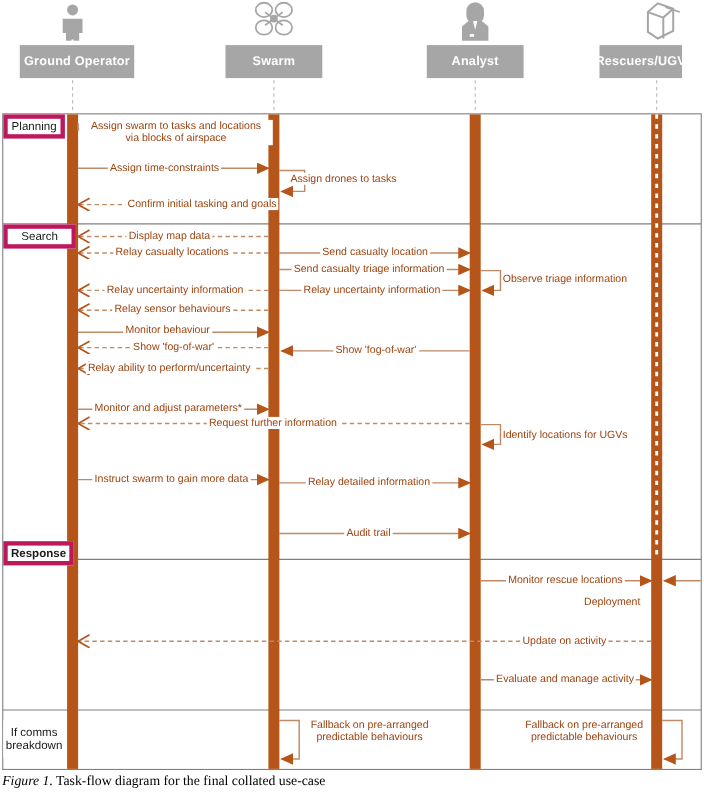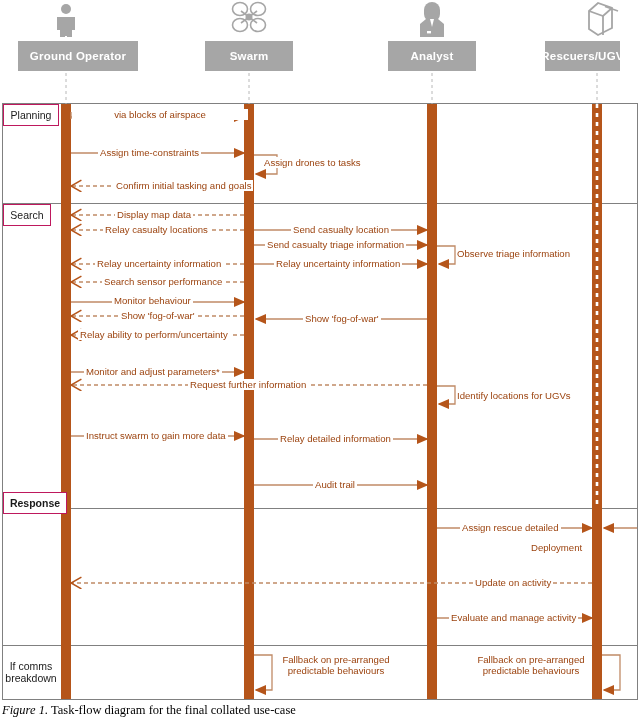--- a/index.html
+++ b/index.html
@@ -28,21 +28,21 @@
     font-weight: bold;
     letter-spacing: .2px;
     display: flex;
     align-items: center;
     justify-content: center;
     height: 30px;
     box-sizing: border-box;
   }
   .frag-label {
     position: absolute;
-    border: 1px solid #be185d;
+    border: 4px solid #be185d;
     background: #ffffff;
     color: #1a1a1a;
     font-size: 10.5px;
     display: flex;
     align-items: center;
     justify-content: center;
     text-align: center;
     line-height: 1.15;
     box-sizing: border-box;
   }
@@ -170,74 +170,75 @@
     <path d="M437,528 L592,528" stroke="#c08a66" stroke-width="1.3" marker-end="url(#ah-solid)"></path>
     <path d="M637,528 L604,528" stroke="#c08a66" stroke-width="1.3" marker-end="url(#ah-solid-l)"></path>
     <path d="M592,583 L71,583" stroke="#c08a66" stroke-width="1.3" stroke-dasharray="4,3" marker-end="url(#ah-open)"></path>
     <path d="M437,618 L592,618" stroke="#c08a66" stroke-width="1.3" marker-end="url(#ah-solid)"></path>
 
     <path d="M254,655 L272,655 L272,690 L256,690" stroke="#c08a66" stroke-width="1.3" marker-end="url(#ah-solid-l)"></path>
     <path d="M602,655 L620,655 L620,690 L604,690" stroke="#c08a66" stroke-width="1.3" marker-end="url(#ah-solid-l)"></path>
   </g>
 </svg>
 
-<div class="actor-box" style="left:18px; top:41px; width:120px;">
+<div class="actor-box" style="left:18px; top:41px; width:104px;">
   <span>Ground Operator</span>
 </div>
 <div class="actor-box" style="left:205px; top:41px; width:88px;">
   <span>Swarm</span>
 </div>
 <div class="actor-box" style="left:388px; top:41px; width:88px;">
   <span>Analyst</span>
 </div>
 <div class="actor-box" style="left:545px; top:41px; width:75px;">
   <span>Rescuers/UGV</span>
 </div>
 
 <div class="frag-label" style="left:3px; top:104px; width:56px; height:22px;">
   <span>Planning</span>
 </div>
-<div class="frag-label" style="left:3px; top:204px; width:48px; height:22px;">
+<div class="frag-label" style="left:3px; top:204px; width:66px; height:22px;">
   <span>Search</span>
 </div>
 <div class="frag-label" style="left:3px; top:492px; width:64px; height:22px;font-weight:bold;">
   <span>Response</span>
 </div>
 <div class="frag-label" style="left:3px; top:655px; width:56px; height:34px; border:none; flex-direction:column;">
   <span>If comms</span>
   <span>breakdown</span>
 </div>
 
 <div class="msg-label" style="left:72px; top:109px; width:172px;">
+  <div>Assign swarm to tasks and locations</div>
   <div>via blocks of airspace</div>
 </div>
 <div class="msg-label" style="left:98px; top:147px;">Assign time-constraints</div>
 <div class="msg-label" style="left:262px; top:157px;">Assign drones to tasks</div>
 <div class="msg-label" style="left:82px; top:180px;margin-left:32px;">Confirm initial tasking and goals</div>
 
 <div class="msg-label" style="left:115px; top:209px;text-align:center;">Display map data</div>
 <div class="msg-label" style="left:103px; top:224px;">Relay casualty locations</div>
 <div class="msg-label" style="left:291px; top:224px;">Send casualty location</div>
 <div class="msg-label" style="left:265px; top:239px;">Send casualty triage information</div>
 <div class="msg-label" style="left:455px; top:248px; background:transparent;">Observe triage information</div>
 <div class="msg-label" style="left:95px; top:258px;">Relay uncertainty information</div>
 <div class="msg-label" style="left:274px; top:258px;">Relay uncertainty information</div>
-<div class="msg-label" style="left:102px; top:276px;">Search sensor performance</div>
+<div class="msg-label" style="left:102px; top:276px;">Relay sensor behaviours</div>
 <div class="msg-label" style="left:112px; top:295px;">Monitor behaviour</div>
 <div class="msg-label" style="left:119px; top:310px;">Show 'fog-of-war'</div>
 <div class="msg-label" style="left:303px; top:313px;">Show 'fog-of-war'</div>
 <div class="msg-label" style="left:78px; top:329px;">Relay ability to perform/uncertainty</div>
 <div class="msg-label" style="left:84px; top:366px;">Monitor and adjust parameters*</div>
 <div class="msg-label" style="left:188px; top:379px;">Request further information</div>
 <div class="msg-label" style="left:455px; top:390px; background:transparent;">Identify locations for UGVs</div>
 <div class="msg-label" style="left:84px; top:430px;">Instruct swarm to gain more data</div>
 <div class="msg-label" style="left:278px; top:433px;">Relay detailed information</div>
 <div class="msg-label" style="left:313px; top:479px;">Audit trail</div>
 
-<div class="msg-label" style="left:460px; top:522px;">Assign rescue detailed</div>
+<div class="msg-label" style="left:460px; top:522px;">Monitor rescue locations</div>
 <div class="msg-label" style="left:529px; top:542px; background:transparent;">Deployment</div>
 <div class="msg-label" style="left:473px; top:577px;">Update on activity</div>
 <div class="msg-label" style="left:449px; top:612px;text-align:right;">Evaluate and manage activity</div>
 
 <div class="msg-label two-line" style="left:274px; top:654px; width:120px; background:transparent;">
   <div>Fallback on pre-arranged</div>
   <div>predictable behaviours</div>
 </div>
 <div class="msg-label two-line" style="left:466px; top:654px; width:126px; background:transparent;">
   <div>Fallback on pre-arranged</div>

